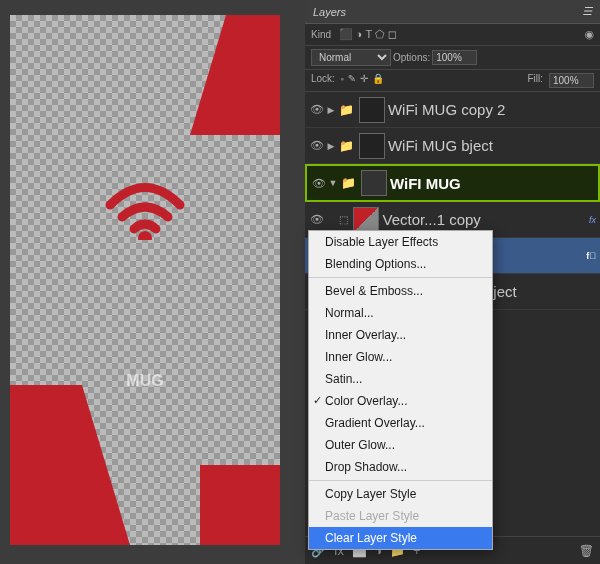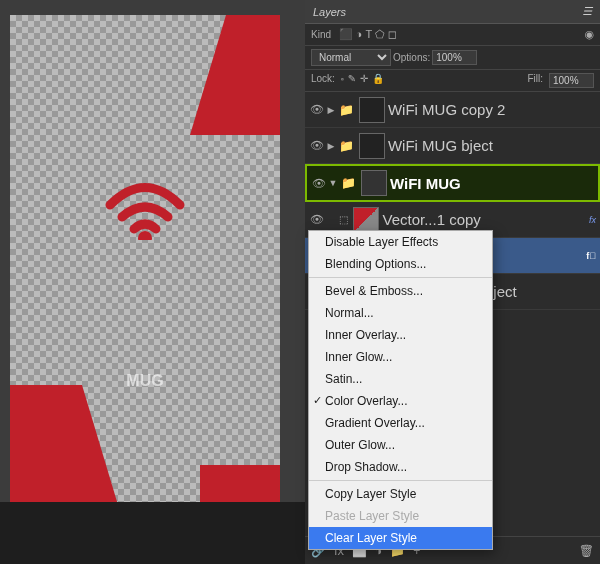--- a/index.html
+++ b/index.html
@@ -16,21 +16,21 @@
     
     .main-container {
       display: flex;
       width: 600px;
       height: 564px;
     }
 
     
     .canvas-area {
       width: 305px;
-      height: 502px;
+      height: 564px;
       background: #3c3c3c;
       position: relative;
       overflow: hidden;
     }
 
     .canvas-content {
       position: absolute;
       top: 15px;
       left: 10px;
       width: 270px;

